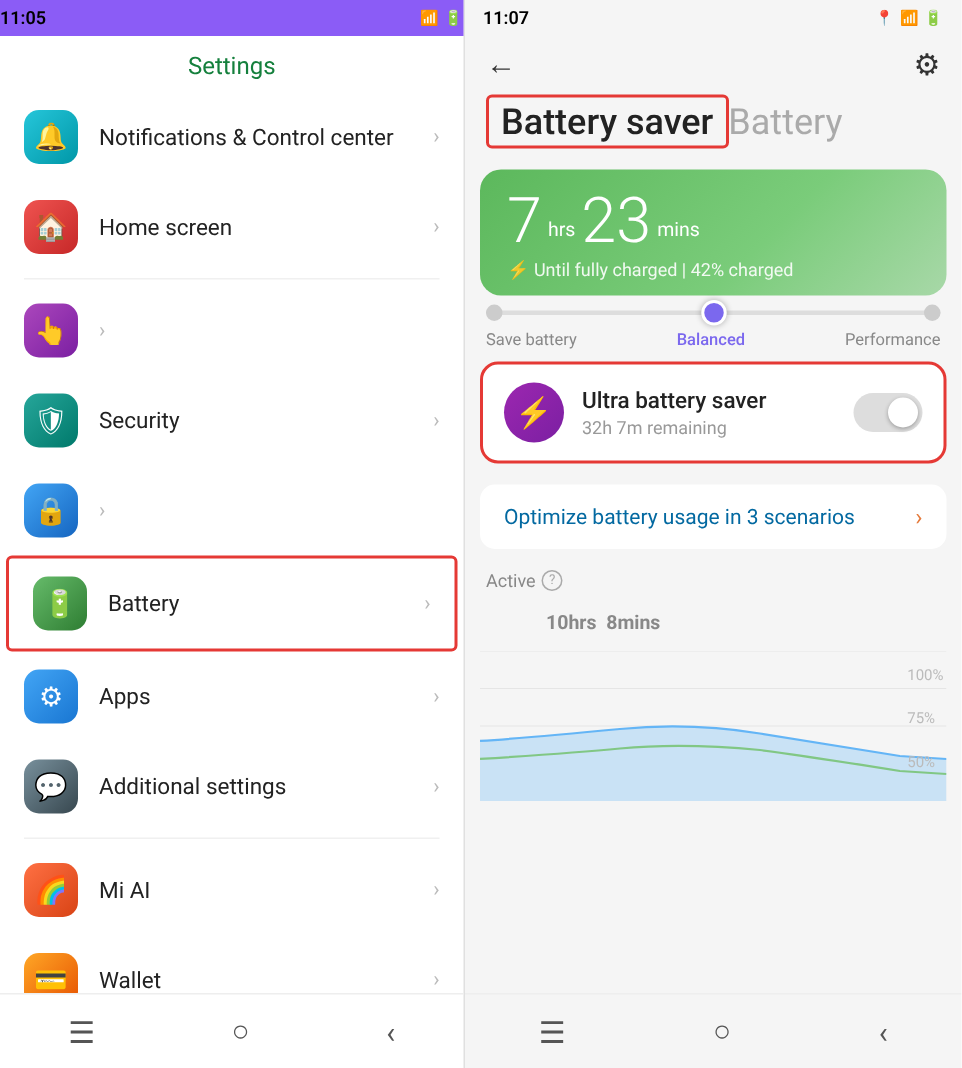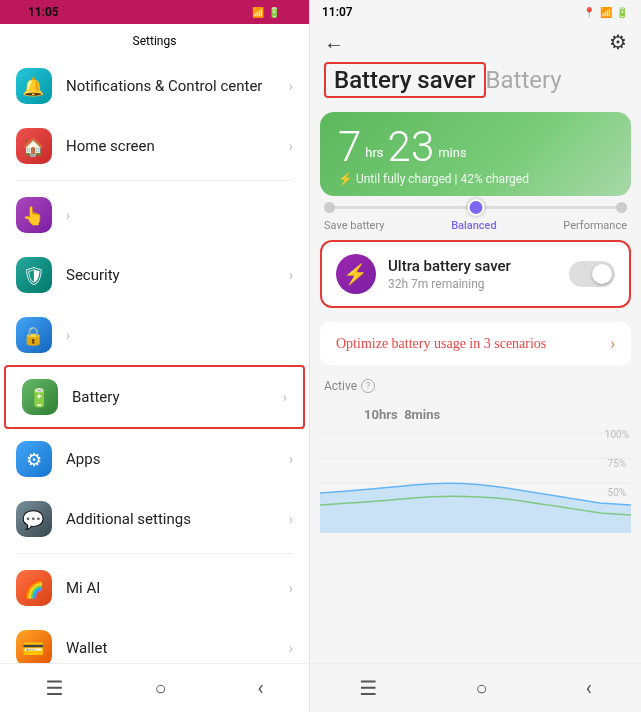--- a/index.html
+++ b/index.html
@@ -17,33 +17,33 @@
       height: 712px;
       background: #fff;
       display: flex;
       flex-direction: column;
       border-right: 1px solid #e0e0e0;
     }
     .status-bar-left {
       display: flex;
       align-items: center;
       justify-content: space-between;
-      padding: 4px 28px;
+      padding: 4px 0;
       font-size: 11px;
       height: 24px;
-      background: #be185d;
+      background: #8b5cf6;
     }
     .status-bar-left .time { font-weight: 600; font-size: 12px; }
     .status-icons { display: flex; gap: 4px; align-items: center; font-size: 10px; }
     .left-title {
       text-align: center;
-      font-size: 12px;
+      font-size: 16px;
       font-weight: 400;
       padding: 10px 0 8px;
-      color: #000000;
+      color: #15803d;
     }
     .settings-list {
       flex: 1;
       overflow-y: auto;
     }
     .settings-item {
       display: flex;
       align-items: center;
       padding: 12px 16px;
       cursor: pointer;
@@ -297,22 +297,21 @@
       background: #fff;
       border-radius: 10px;
       padding: 12px 16px;
       display: flex;
       align-items: center;
       justify-content: space-between;
       cursor: pointer;
     }
     .optimize-text {
       font-size: 14px;
-      color: #ef4444;
-      font-family: Liberation Serif, serif;
+      color: #0369a1;
     }
     .optimize-arrow {
       color: #e57a3b;
       font-size: 16px;
     }
 
     
     .active-section {
       padding: 8px 14px 4px;
     }
@@ -334,25 +333,24 @@
 
     
     .chart-area {
       flex: 1;
       padding: 4px 10px 0;
       position: relative;
     }
     .chart-labels {
       position: absolute;
       right: 12px;
-      top: 0;
+      top: 15px;
       display: flex;
       flex-direction: column;
       gap: 18px;
-      text-align: center;
     }
     .chart-label { font-size: 10px; color: #bbb; }
 
     svg.battery-chart {
       width: 100%;
       height: 100px;
     }
 
     
     .ic-notifications { background: linear-gradient(135deg, #26c6da, #0097a7); }

